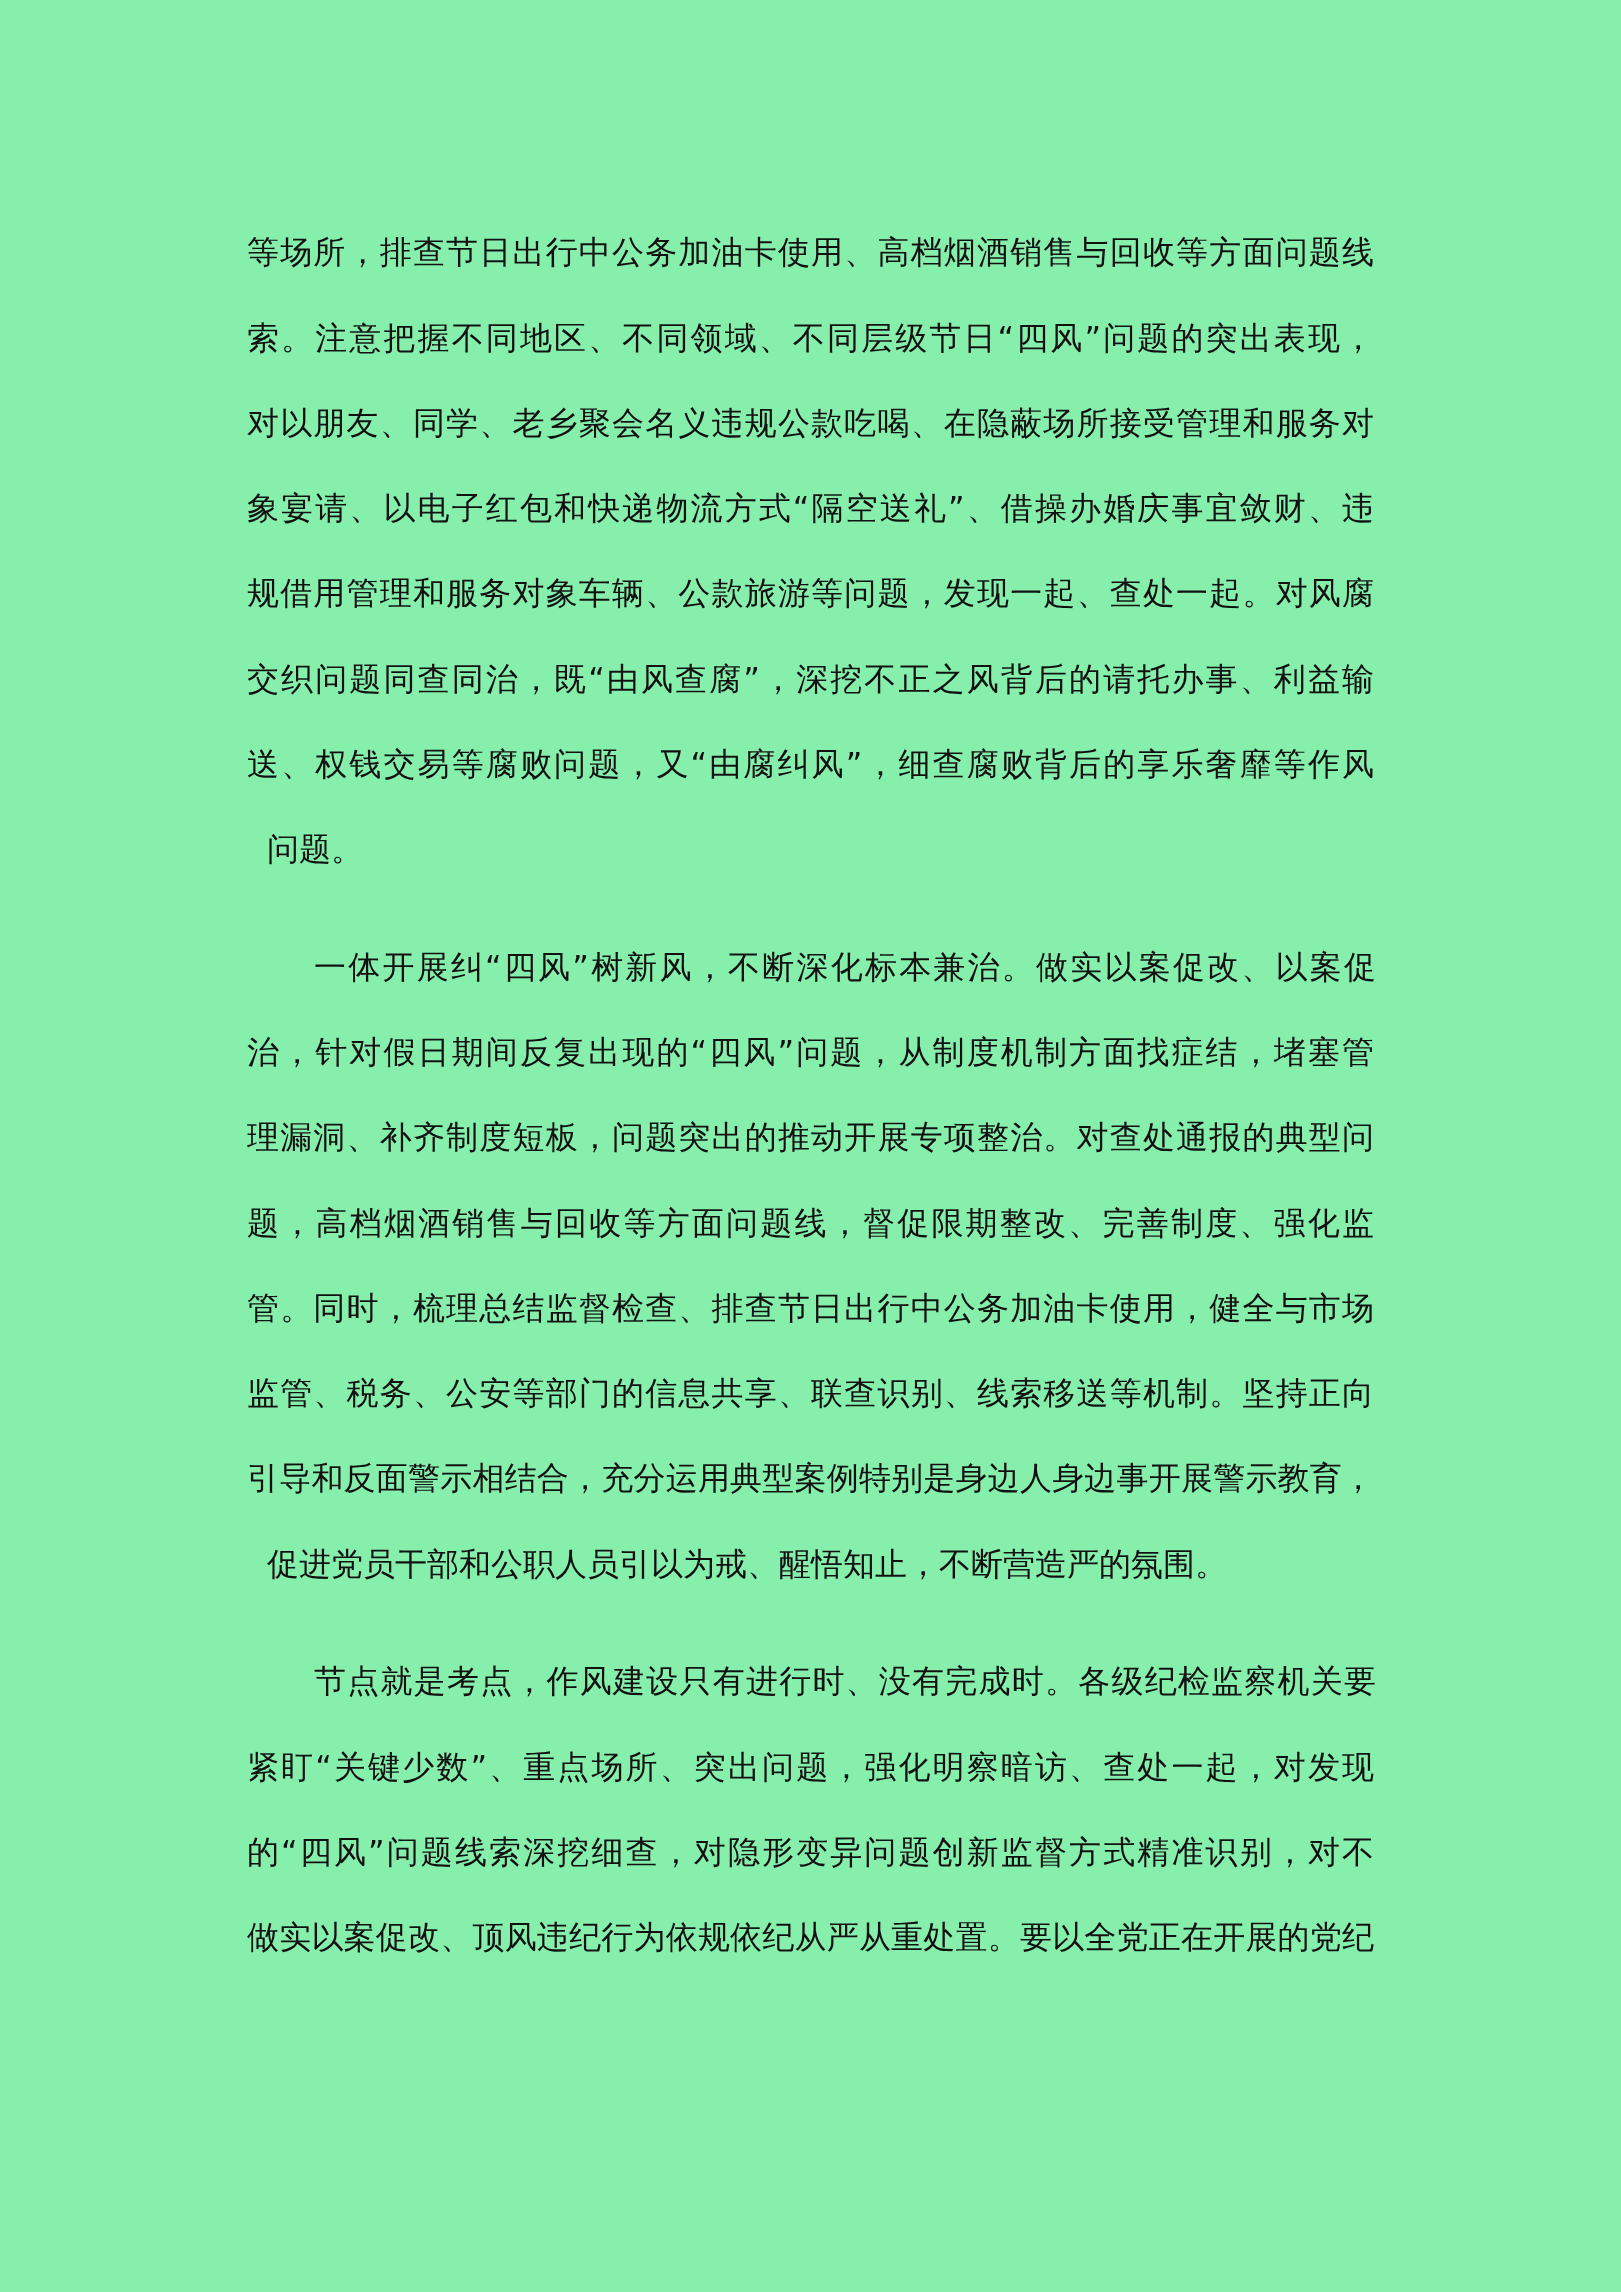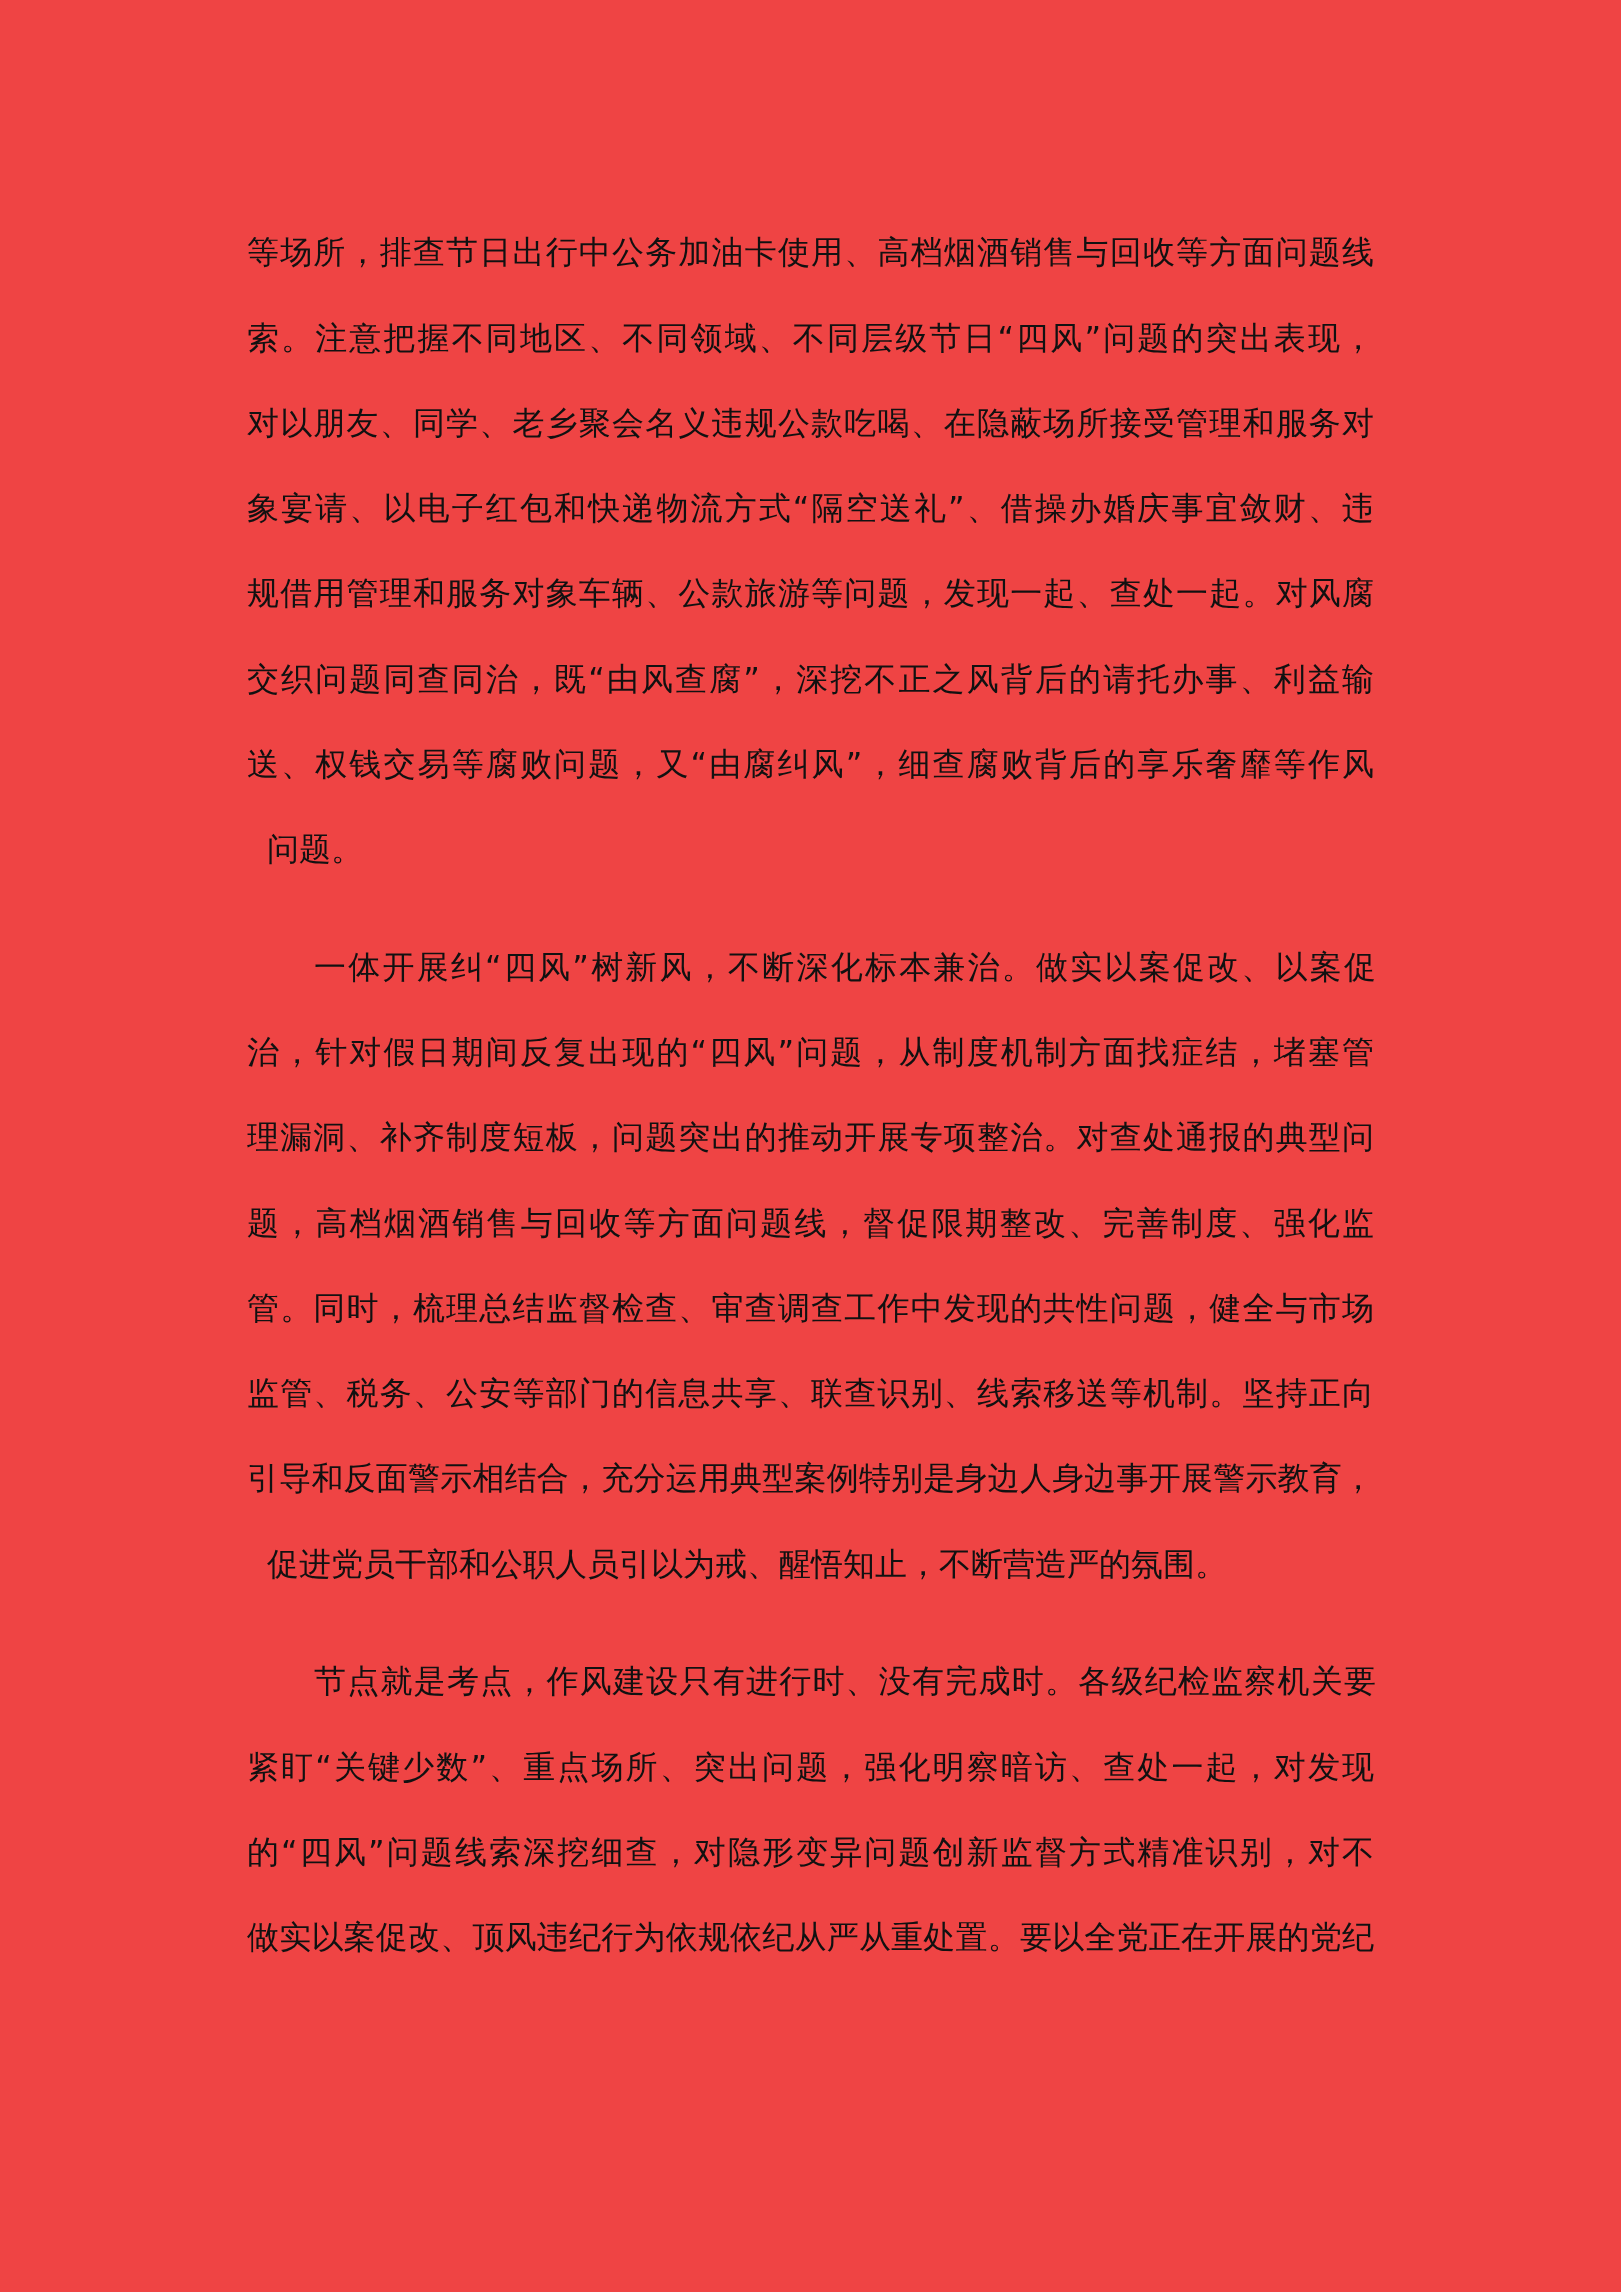--- a/index.html
+++ b/index.html
@@ -1,17 +1,17 @@
 <!DOCTYPE html>
 <html><head>
 <meta charset="utf-8">
 <style>
   html, body { margin: 0; padding: 0; background: #ffffff; }
   body { width: 1621px; height: 2293px; position: relative; overflow: hidden; }
-  .page { position: absolute; left: 0; top: 0; width: 1621px; height: 2293px; background: #ef4444; }
+  .page { position: absolute; left: 0; top: 0; width: 1621px; height: 2293px; background: #86efac; }
   .line {
     position: absolute;
     left: 247px;
     width: 1127px;
     height: 39px;
     font-family: "DejaVu Sans", "Liberation Sans", sans-serif;
     font-size: 32px;
     line-height: 39px;
     color: #111111;
     white-space: nowrap;
@@ -35,21 +35,21 @@
     <div class="line" style="top:660px">交织问题同查同治，既“由风查腐”，深挖不正之风背后的请托办事、利益输</div>
     <div class="line" style="top:745px">送、权钱交易等腐败问题，又“由腐纠风”，细查腐败背后的享乐奢靡等作风</div>
     <div class="line last" style="top:830px">问题。</div>
   </div>
 
   <div>
     <div class="line indent" style="top:948px">一体开展纠“四风”树新风，不断深化标本兼治。做实以案促改、以案促</div>
     <div class="line" style="top:1033px">治，针对假日期间反复出现的“四风”问题，从制度机制方面找症结，堵塞管</div>
     <div class="line" style="top:1118px">理漏洞、补齐制度短板，问题突出的推动开展专项整治。对查处通报的典型问</div>
     <div class="line" style="top:1204px">题，高档烟酒销售与回收等方面问题线，督促限期整改、完善制度、强化监</div>
-    <div class="line" style="top:1289px">管。同时，梳理总结监督检查、审查调查工作中发现的共性问题，健全与市场</div>
+    <div class="line" style="top:1289px">管。同时，梳理总结监督检查、排查节日出行中公务加油卡使用，健全与市场</div>
     <div class="line" style="top:1374px">监管、税务、公安等部门的信息共享、联查识别、线索移送等机制。坚持正向</div>
     <div class="line" style="top:1459px">引导和反面警示相结合，充分运用典型案例特别是身边人身边事开展警示教育，</div>
     <div class="line last" style="top:1545px">促进党员干部和公职人员引以为戒、醒悟知止，不断营造严的氛围。</div>
   </div>
 
   <div>
     <div class="line indent" style="top:1662px">节点就是考点，作风建设只有进行时、没有完成时。各级纪检监察机关要</div>
     <div class="line" style="top:1748px">紧盯“关键少数”、重点场所、突出问题，强化明察暗访、查处一起，对发现</div>
     <div class="line" style="top:1833px">的“四风”问题线索深挖细查，对隐形变异问题创新监督方式精准识别，对不</div>
     <div class="line" style="top:1918px">做实以案促改、顶风违纪行为依规依纪从严从重处置。要以全党正在开展的党纪</div>

